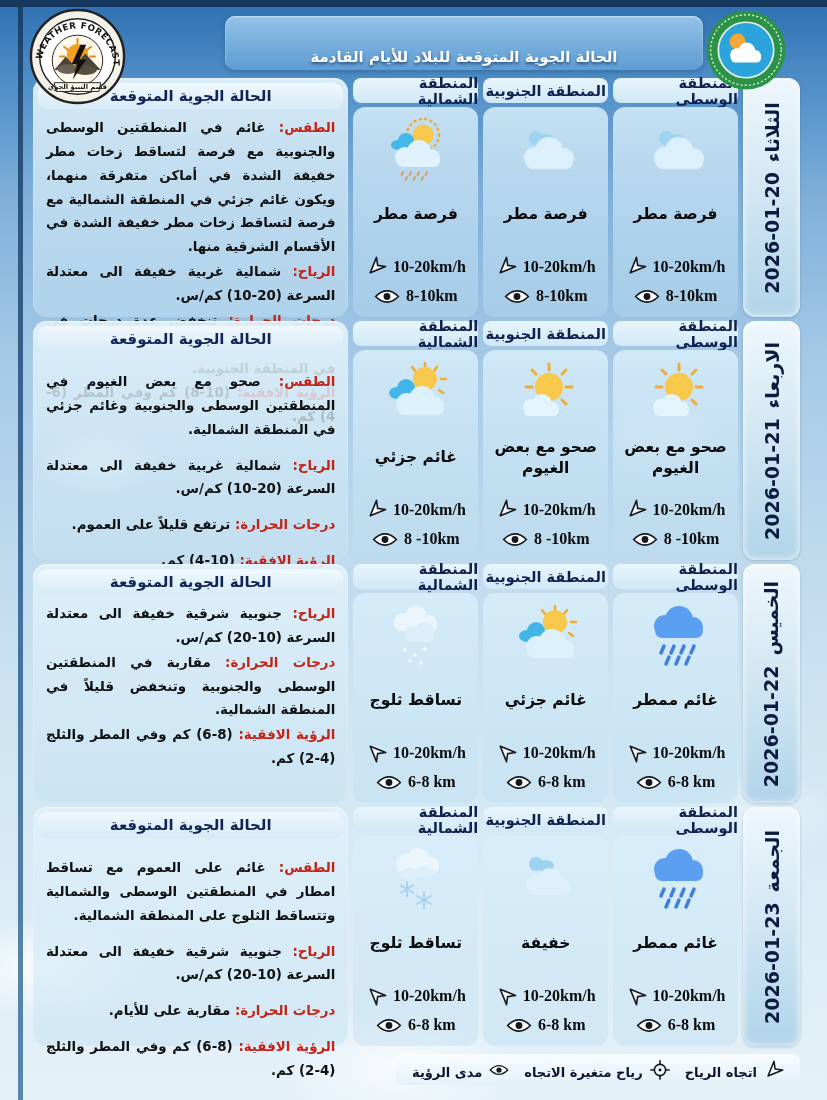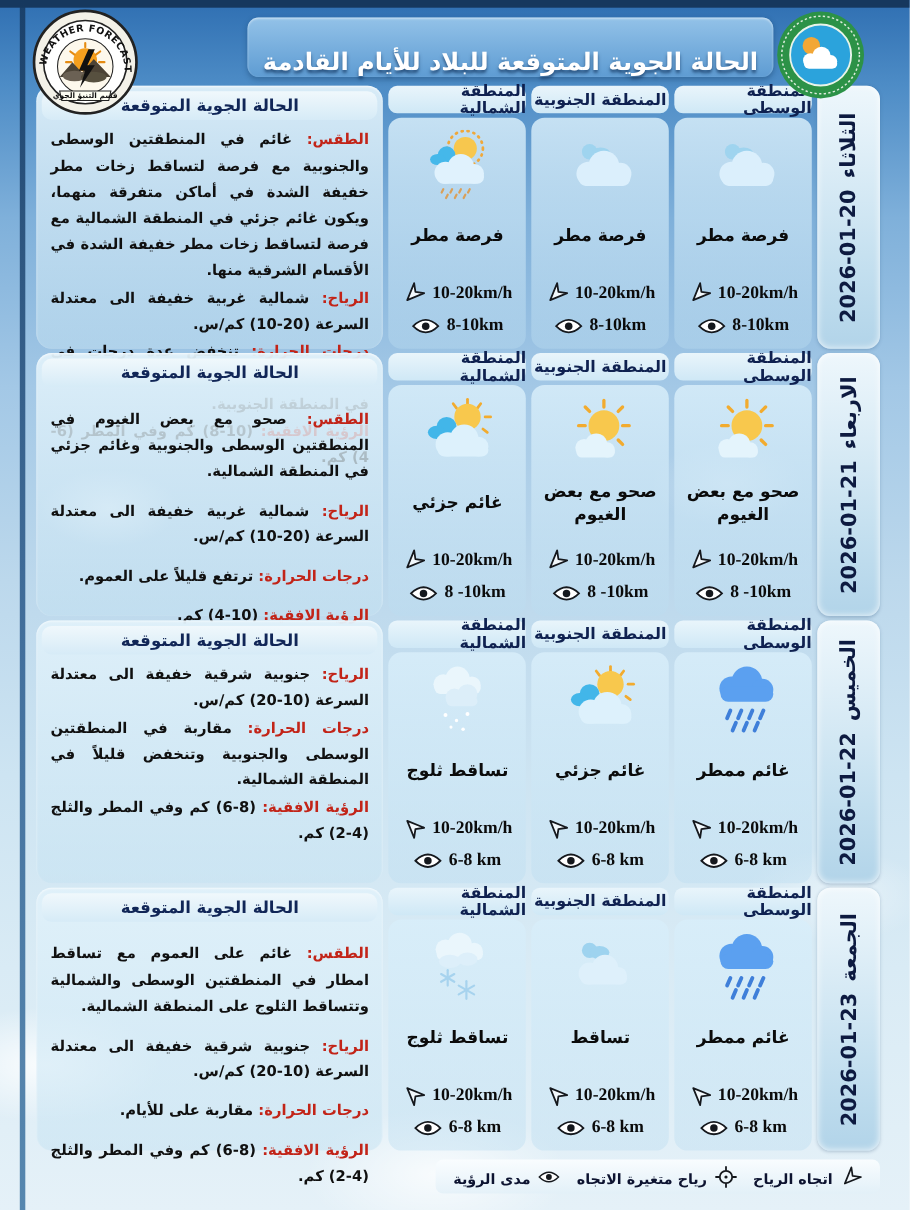--- a/index.html
+++ b/index.html
@@ -18,21 +18,21 @@
   body::after{content:"";position:absolute;left:18px;top:0;width:5px;height:100%;
     background:linear-gradient(180deg,#16385e,#2c5d8f 55%,#3d74a2);opacity:.85;}
   .page{position:relative;padding:12px 27px 0 33px;}
 
   
   .header{position:relative;height:66px;}
   .title-bar{position:absolute;left:192px;top:4px;width:478px;height:54px;border-radius:10px;
     background:linear-gradient(180deg,#93c2e8,#5e9cd3);
     box-shadow:0 2px 5px rgba(20,60,100,.35), inset 0 1px 2px rgba(255,255,255,.55);
     display:flex;align-items:center;justify-content:center;}
-  .title-bar span{color:#ffffff;font-weight:bold;font-size:22px;text-shadow:0 2px 3px rgba(16,48,90,.7);margin-top:28px;}
+  .title-bar span{color:#ffffff;font-weight:bold;font-size:15px;text-shadow:0 2px 3px rgba(16,48,90,.7);margin-top:28px;}
   .badge{position:absolute;left:-4px;top:-4px;width:97px;height:97px;z-index:6;}
   .gov-logo{position:absolute;right:12px;top:-4px;width:84px;height:84px;z-index:6;}
 
   
   .rows{display:flex;flex-direction:column;gap:4px;}
   .day-row{display:flex;gap:5px;height:239px;}
   .desc-panel{width:328px;box-sizing:border-box;border-radius:14px;padding:5px;
     background:linear-gradient(180deg,rgba(224,241,250,.95),rgba(196,226,242,.5));
     box-shadow:inset 0 1px 2px rgba(255,255,255,.7);}
   .desc-header{height:26px;border-radius:9px;background:linear-gradient(180deg,#f0f8fc,#d6ebf7);
@@ -628,21 +628,21 @@
                   <ellipse cx="36" cy="19" rx="9" ry="6"></ellipse>
                 </g>
                 <g fill="#def0fb">
                   <circle cx="27" cy="38" r="10"></circle>
                   <circle cx="41" cy="33" r="12"></circle>
                   <circle cx="53" cy="40" r="8"></circle>
                   <rect x="19" y="37" width="42" height="11" rx="5.5"></rect>
                 </g>
               </svg>
             </div>
-          <div class="cond">تساقط</div>
+          <div class="cond">خفيفة</div>
           <div class="metric wind">
               <span class="micon">
                 <svg viewBox="0 0 26 26" style="transform:rotate(-135deg)">
                   <polygon points="24,13 5,5 11,13 5,21" fill="#f2f8fc" stroke="#15181d" stroke-width="2" stroke-linejoin="round"></polygon>
                 </svg>
               </span>
               <span class="mtext">10-20km/h</span>
             </div>
           <div class="metric vis">
               <span class="micon">

